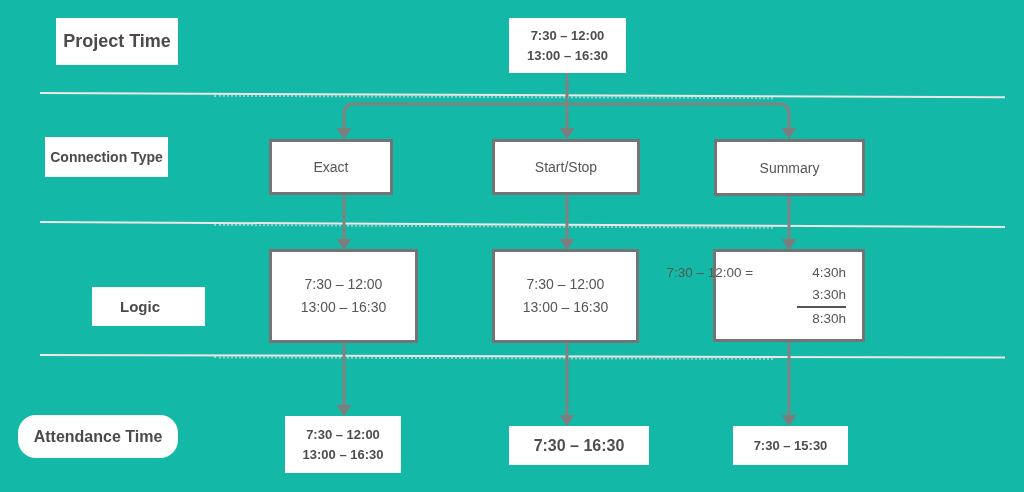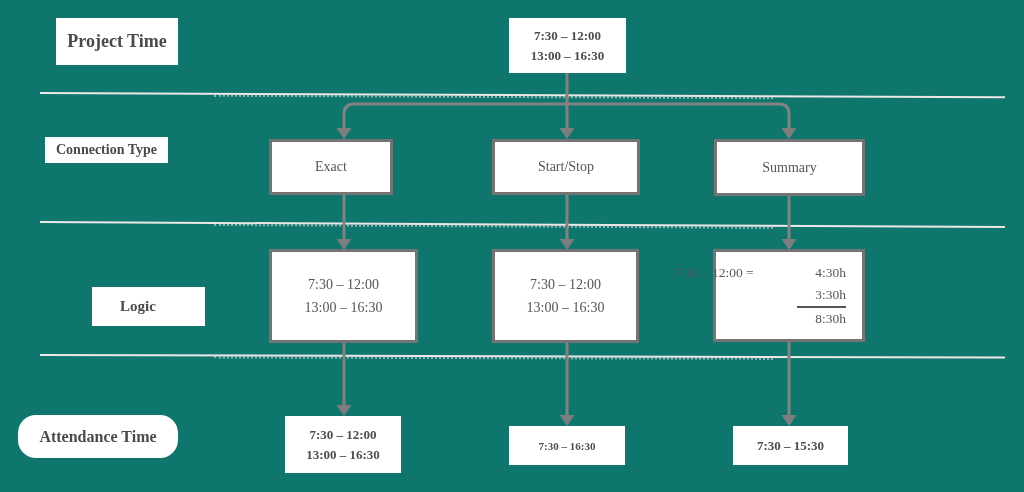--- a/index.html
+++ b/index.html
@@ -1,33 +1,33 @@
 <!DOCTYPE html>
 <html><head>
 <meta charset="utf-8">
 <style>
   html,body{margin:0;padding:0;background:#000;}
-  .canvas{position:relative;width:1024px;height:492px;background:#0f766e;overflow:hidden;
-          font-family:Liberation Serif, serif;}
+  .canvas{position:relative;width:1024px;height:492px;background:#14b8a6;overflow:hidden;
+          font-family:Liberation Sans, sans-serif;}
   
   .divider{position:absolute;left:40px;width:965px;height:2px;background:#ece7e7;
            transform-origin:left center;z-index:1;}
   .divider::after{content:"";position:absolute;top:2px;left:18%;width:58%;
            border-top:2px dotted rgba(236,231,231,.55);}
   .d1{top:92px;transform:rotate(0.25deg);}
   .d2{top:221px;transform:rotate(0.30deg);}
   .d3{top:354px;transform:rotate(0.15deg);}
   .connectors{position:absolute;left:0;top:0;z-index:2;}
   .connectors path{stroke:#828282;stroke-width:3;fill:none;}
   .connectors polygon{fill:#7d7d7d;stroke:none;}
   
   .chip{position:absolute;background:#fff;display:flex;align-items:center;
         justify-content:center;color:#4a4a4a;font-weight:bold;z-index:3;}
   .lbl-project{left:56px;top:18px;width:122px;height:47px;font-size:18px;}
-  .lbl-connection{left:45px;top:137px;width:123px;height:26px;font-size:14px;}
+  .lbl-connection{left:45px;top:137px;width:123px;height:40px;font-size:14px;}
   .lbl-logic{left:92px;top:287px;width:113px;height:39px;font-size:15px;
              justify-content:flex-start;padding-left:28px;box-sizing:border-box;}
   .lbl-attendance{left:18px;top:415px;width:160px;height:43px;font-size:16px;border-radius:18px;}
   
   .fbox{position:absolute;background:#fff;display:flex;flex-direction:column;
         align-items:center;justify-content:center;z-index:3;box-sizing:border-box;
         color:#555;text-align:center;}
   .bordered{border:3px solid #747474;}
   .bold{font-weight:bold;color:#4d4d4d;}
   .top-box{left:509px;top:18px;width:117px;height:55px;font-size:13px;line-height:20px;}
@@ -36,21 +36,21 @@
   .b-summary{left:714px;top:139px;width:151px;height:57px;font-size:14px;}
   .l-box{font-size:14px;line-height:23px;}
   .l1{left:269px;top:249px;width:149px;height:94px;}
   .l2{left:492px;top:249px;width:147px;height:94px;}
   .l3{left:713px;top:249px;width:152px;height:93px;font-size:13.5px;line-height:22px;
       align-items:flex-end;padding-right:16px;}
   .eq-line{display:flex;justify-content:flex-end;white-space:pre;gap:45px;}
   .eq-res{min-width:44px;text-align:right;}
   .eq-underline{border-bottom:2px solid #555;padding-left:5px;}
   .a1{left:285px;top:416px;width:116px;height:57px;font-size:13px;line-height:20px;}
-  .a2{left:509px;top:426px;width:116px;height:39px;font-size:11px;}
+  .a2{left:509px;top:426px;width:140px;height:39px;font-size:16px;}
   .a3{left:733px;top:426px;width:115px;height:39px;font-size:13px;}
 </style>
 </head>
 <body>
 
 <div class="canvas">
 
   <div class="divider d1"></div>
   <div class="divider d2"></div>
   <div class="divider d3"></div>

